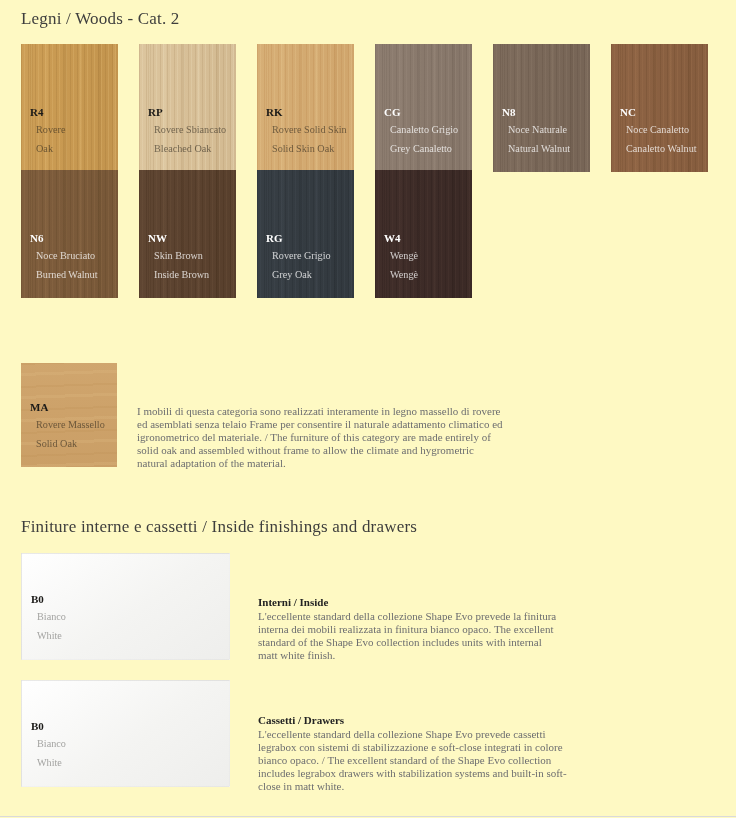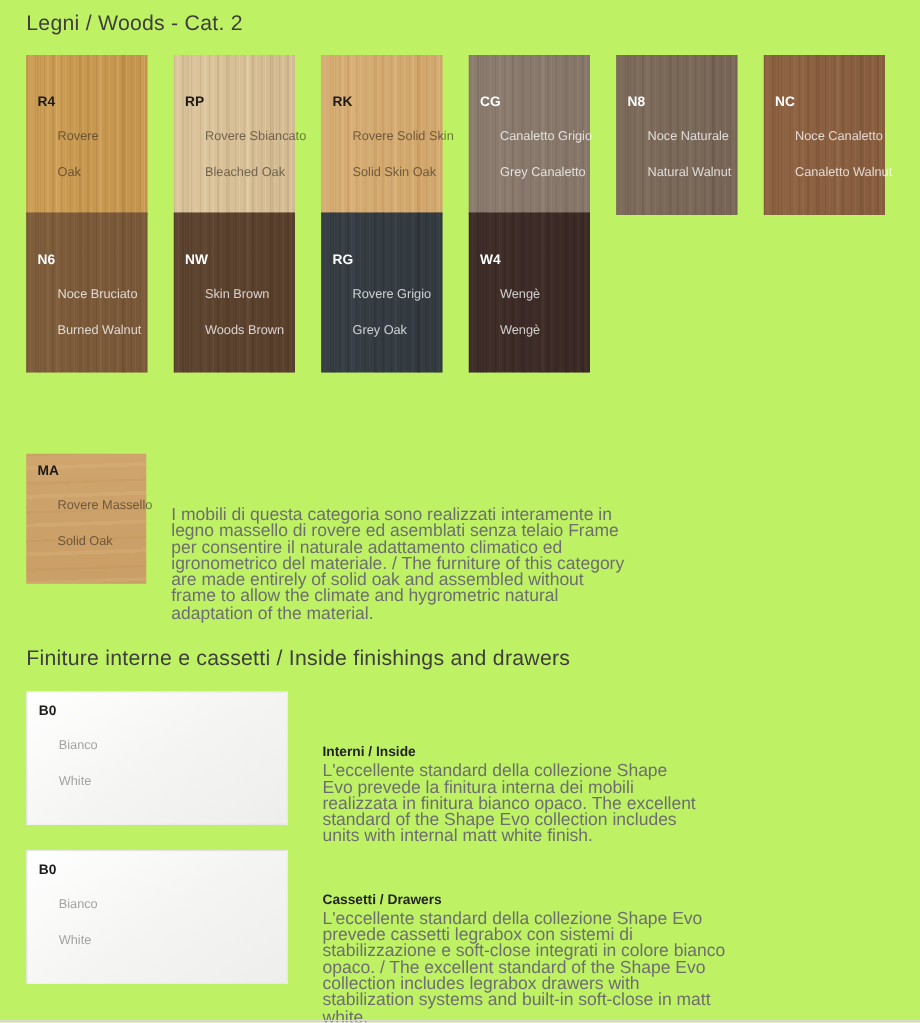--- a/index.html
+++ b/index.html
@@ -1,41 +1,41 @@
 <!DOCTYPE html>
 <html><head>
 <meta charset="utf-8">
 <title>Finishes</title>
 <style>
   html, body { margin:0; padding:0; background:#ffffff; }
   .page {
-    position:relative; width:736px; height:818px; background:#bef264;
-    font-family:Liberation Sans, sans-serif; overflow:hidden;
+    position:relative; width:736px; height:818px; background:#fef9c3;
+    font-family:Liberation Serif, serif; overflow:hidden;
     -webkit-font-smoothing:antialiased;
   }
   .sec-title {
     position:absolute; left:21px; margin:0;
     font-size:17px; font-weight:400; color:#3e3e3d; letter-spacing:0.2px;
     white-space:nowrap;
   }
   .swatch {
     position:absolute; width:97px; height:128px; background:#ccc;
   }
   .swatch-label { position:absolute; left:9px; bottom:10px; }
   .swatch-code { font-size:11px; font-weight:700; margin:0 0 3px 0; white-space:nowrap; }
-  .swatch-cap  { font-size:10.2px; line-height:12.8px; margin:16px; white-space:nowrap; }
+  .swatch-cap  { font-size:10.2px; line-height:12.8px; margin:6px; white-space:nowrap; }
   .swatch--darktext  .swatch-code { color:#1b1a18; }
   .swatch--darktext  .swatch-cap  { color:rgba(38,33,24,0.58); }
   .swatch--lighttext .swatch-code { color:#ffffff; }
   .swatch--lighttext .swatch-cap  { color:rgba(255,255,255,0.76); }
   .swatch--graytext  .swatch-code { color:#1b1a18; }
   .swatch--graytext  .swatch-cap  { color:#a3a3a1; }
   .body-text {
     position:absolute; margin:0;
-    font-size:14px; line-height:13.1px; color:#6d6e70;
+    font-size:11px; line-height:13.1px; color:#6d6e70;
   }
   .mini-head {
     position:absolute; margin:0;
     font-size:11px; line-height:13px; font-weight:700; color:#232323;
     white-space:nowrap;
   }
   .bottom-rule {
     position:absolute; left:0; right:0; bottom:1px; height:1px; background:#dadada;
   }
 </style>
@@ -93,21 +93,21 @@
     <div class="swatch-label">
       <p class="swatch-code">N6</p>
       <p class="swatch-cap">Noce Bruciato</p>
       <p class="swatch-cap">Burned Walnut</p>
     </div>
   </div>
   <div class="swatch swatch--lighttext" style="left: 139px; top: 170px; background-color: rgb(92, 67, 48); background-image: repeating-linear-gradient(90deg, rgba(70, 48, 29, 0.35) 0px, rgba(70, 48, 29, 0.35) 1px, transparent 1px, transparent 3px, rgba(112, 85, 62, 0.3) 3px, rgba(112, 85, 62, 0.3) 4px, transparent 4px, transparent 7px), repeating-linear-gradient(90deg, transparent 0px, transparent 9px, rgba(70, 48, 29, 0.25) 9px, rgba(70, 48, 29, 0.25) 12px, transparent 12px, transparent 24px, rgba(112, 85, 62, 0.22) 24px, rgba(112, 85, 62, 0.22) 27px, transparent 27px, transparent 34px), linear-gradient(90deg, rgba(112, 85, 62, 0.15) 0%, transparent 35%, rgba(70, 48, 29, 0.12) 75%, rgba(70, 48, 29, 0.2) 100%);">
     <div class="swatch-label">
       <p class="swatch-code">NW</p>
       <p class="swatch-cap">Skin Brown</p>
-      <p class="swatch-cap">Woods Brown</p>
+      <p class="swatch-cap">Inside Brown</p>
     </div>
   </div>
   <div class="swatch swatch--lighttext" style="left: 257px; top: 170px; background-color: rgb(53, 60, 66); background-image: repeating-linear-gradient(90deg, rgba(38, 44, 49, 0.35) 0px, rgba(38, 44, 49, 0.35) 1px, transparent 1px, transparent 3px, rgba(69, 77, 85, 0.3) 3px, rgba(69, 77, 85, 0.3) 4px, transparent 4px, transparent 7px), repeating-linear-gradient(90deg, transparent 0px, transparent 9px, rgba(38, 44, 49, 0.25) 9px, rgba(38, 44, 49, 0.25) 12px, transparent 12px, transparent 24px, rgba(69, 77, 85, 0.22) 24px, rgba(69, 77, 85, 0.22) 27px, transparent 27px, transparent 34px), linear-gradient(90deg, rgba(69, 77, 85, 0.15) 0%, transparent 35%, rgba(38, 44, 49, 0.12) 75%, rgba(38, 44, 49, 0.2) 100%);">
     <div class="swatch-label">
       <p class="swatch-code">RG</p>
       <p class="swatch-cap">Rovere Grigio</p>
       <p class="swatch-cap">Grey Oak</p>
     </div>
   </div>
   <div class="swatch swatch--lighttext" style="left: 375px; top: 170px; background-color: rgb(62, 44, 40); background-image: repeating-linear-gradient(90deg, rgba(44, 30, 27, 0.35) 0px, rgba(44, 30, 27, 0.35) 1px, transparent 1px, transparent 3px, rgba(80, 59, 52, 0.3) 3px, rgba(80, 59, 52, 0.3) 4px, transparent 4px, transparent 7px), repeating-linear-gradient(90deg, transparent 0px, transparent 9px, rgba(44, 30, 27, 0.25) 9px, rgba(44, 30, 27, 0.25) 12px, transparent 12px, transparent 24px, rgba(80, 59, 52, 0.22) 24px, rgba(80, 59, 52, 0.22) 27px, transparent 27px, transparent 34px), linear-gradient(90deg, rgba(80, 59, 52, 0.15) 0%, transparent 35%, rgba(44, 30, 27, 0.12) 75%, rgba(44, 30, 27, 0.2) 100%);">

